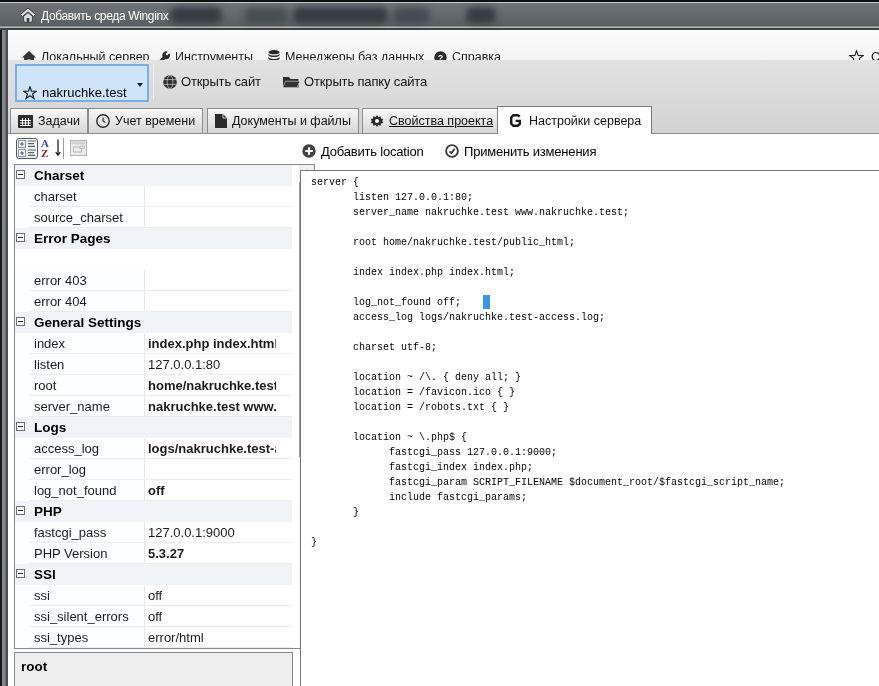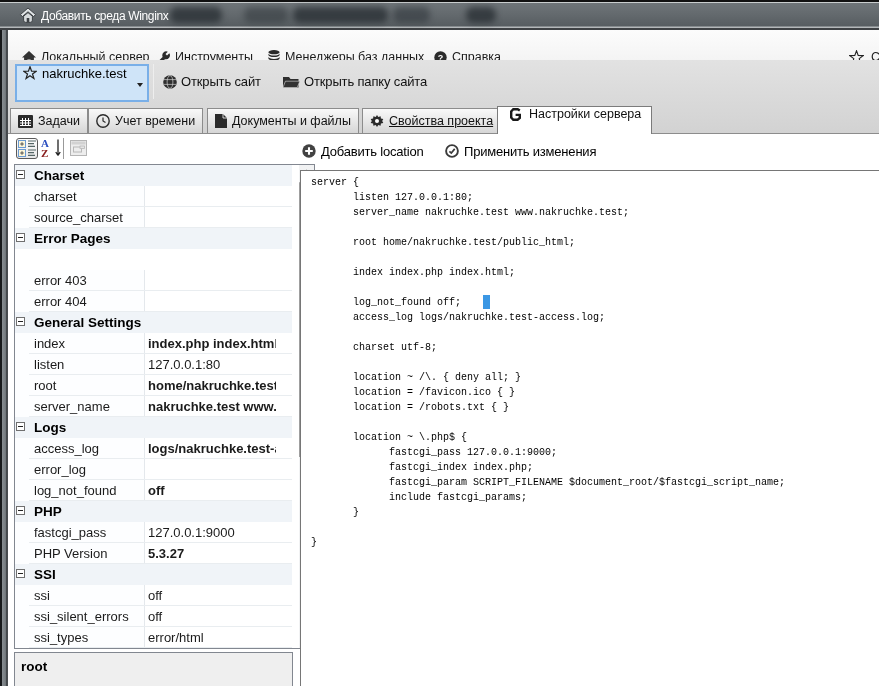--- a/index.html
+++ b/index.html
@@ -5,32 +5,32 @@
 .abs{position:absolute;}
 #titlebar{left:0;top:0;width:879px;height:30px;background:linear-gradient(180deg,#111 0,#111 2px,#c9cdce 2px,#c9cdce 3px,#6e7478 3px,#646a6e 14px,#575d61 26px,#b4b8ba 27px,#b4b8ba 28px,#3e4144 28px,#3e4144 30px);}
 .blob{position:absolute;top:7px;height:16px;background:rgba(26,32,37,.62);border-radius:7px;filter:blur(3px);}
 #ticon{left:19px;top:7px;}
 #ttext{left:41px;top:8px;color:#fff;font-size:12px;line-height:16px;letter-spacing:-0.35px;}
 #frameL{left:0;top:30px;width:8px;height:656px;background:linear-gradient(90deg,#17191b 0,#17191b 2px,#878d91 2px,#787e82 5px,#6a7074 6px,#43474a 6px,#4a4e52 8px);}
 #menurow{left:8px;top:30px;width:871px;height:30px;background:linear-gradient(180deg,#fcfcfc,#f4f4f4);}
 .mitem{position:absolute;top:0;height:30px;display:flex;align-items:center;color:#1a1a1a;font-size:12.5px;margin-top:12px;}
 .mitem svg{margin-right:5px;}
 #toolrow{left:8px;top:60px;width:871px;height:74px;background:linear-gradient(180deg,#e2e2e2,#d2d2d2);}
-#combo{position:absolute;left:7px;top:4px;width:134px;height:38px;background:#cfe4f8;border:2px solid #79afe8;display:flex;align-items:flex-start;}
+#combo{position:absolute;left:7px;top:4px;width:134px;height:38px;background:#cfe4f8;border:2px solid #79afe8;display:flex;align-items:flex-end;}
 #combo .star{margin-left:6px;}
 #combo .ctext{margin-left:5px;font-size:13px;color:#000;}
 #combo .caret{position:absolute;right:4px;top:17px;width:0;height:0;border-left:3.5px solid transparent;border-right:3.5px solid transparent;border-top:4.5px solid #222;}
 .tbtn{position:absolute;top:3px;height:37px;display:flex;align-items:center;font-size:13px;letter-spacing:-0.15px;color:#111;}
 .tbtn svg{margin-right:4px;}
 #tsep{position:absolute;left:145px;top:4px;width:1px;height:35px;background:#bdbdbd;border-right:1px solid #eee;}
 
 .tab{position:absolute;height:25px;top:48px;background:linear-gradient(180deg,#f9f9f9,#d6d6d6);border:1px solid #8c8c8c;border-bottom:none;display:flex;align-items:center;font-size:12.5px;color:#111;padding:0 7px;}
 .tab svg{margin-right:5px;}
 #tabline{left:8px;top:133px;width:871px;height:1px;background:#8c8c8c;}
-.tabactive{position:absolute;left:489px;top:46px;height:28px;background:#fff;border:1px solid #7b7b7b;border-bottom:none;display:flex;align-items:flex-start;font-size:12.5px;color:#111;padding:0 10px;z-index:5;}
+.tabactive{position:absolute;left:489px;top:46px;height:28px;background:#fff;border:1px solid #7b7b7b;border-bottom:none;display:flex;align-items:center;font-size:12.5px;color:#111;padding:0 10px;z-index:5;}
 #content{left:8px;top:134px;width:871px;height:552px;background:#fff;}
 
 .ptbtn{position:absolute;border-radius:3px;}
 #ptb1{left:8px;top:4px;width:22px;height:21px;border:1px solid #5a5a5a;background:linear-gradient(180deg,#fdfdfd,#e8e8e8);}
 #ptsep{left:55px;top:4px;width:1px;height:21px;background:#9a9a9a;}
 
 #grid{left:6px;top:30px;width:301px;height:485px;border:1px solid #828790;background:#fff;overflow:hidden;}
 .grow{position:absolute;left:0;width:277px;height:21px;font-size:13px;color:#1b1b1b;}
 .gcat{background:#f0f4f8;font-weight:bold;color:#000;}
 .gname{position:absolute;left:19px;top:0;width:110px;height:21px;line-height:21px;padding-left:0;overflow:hidden;white-space:nowrap;}

